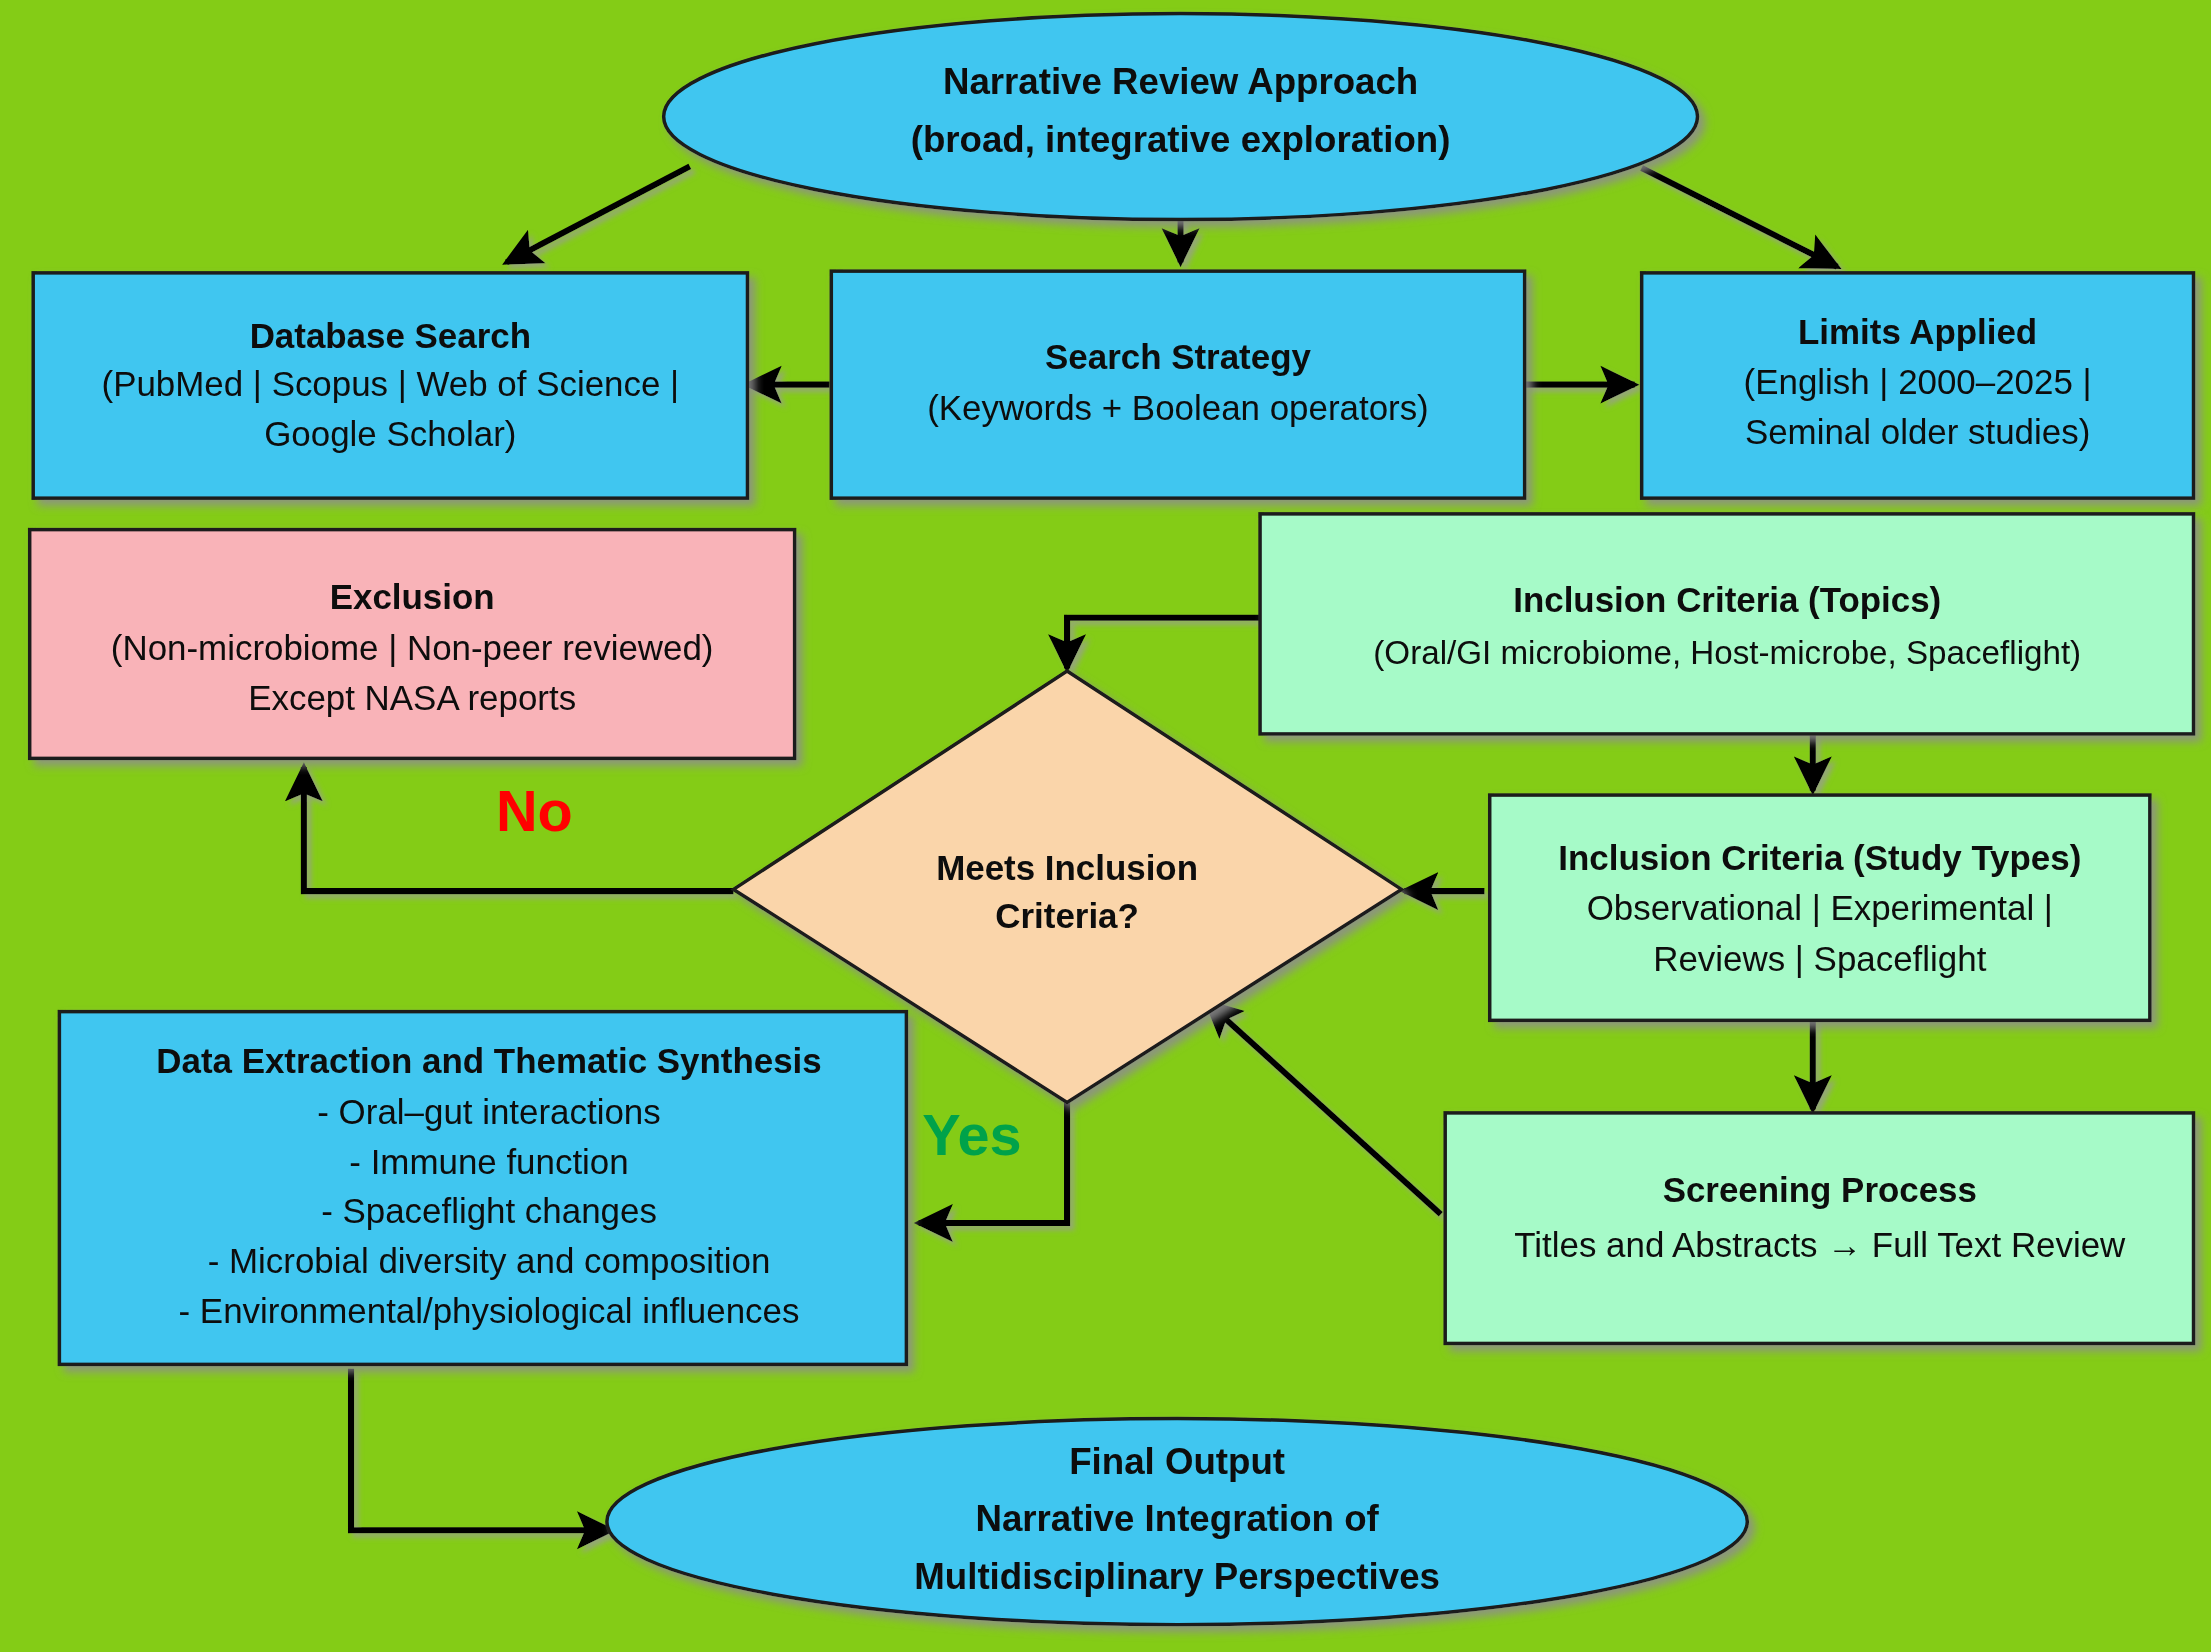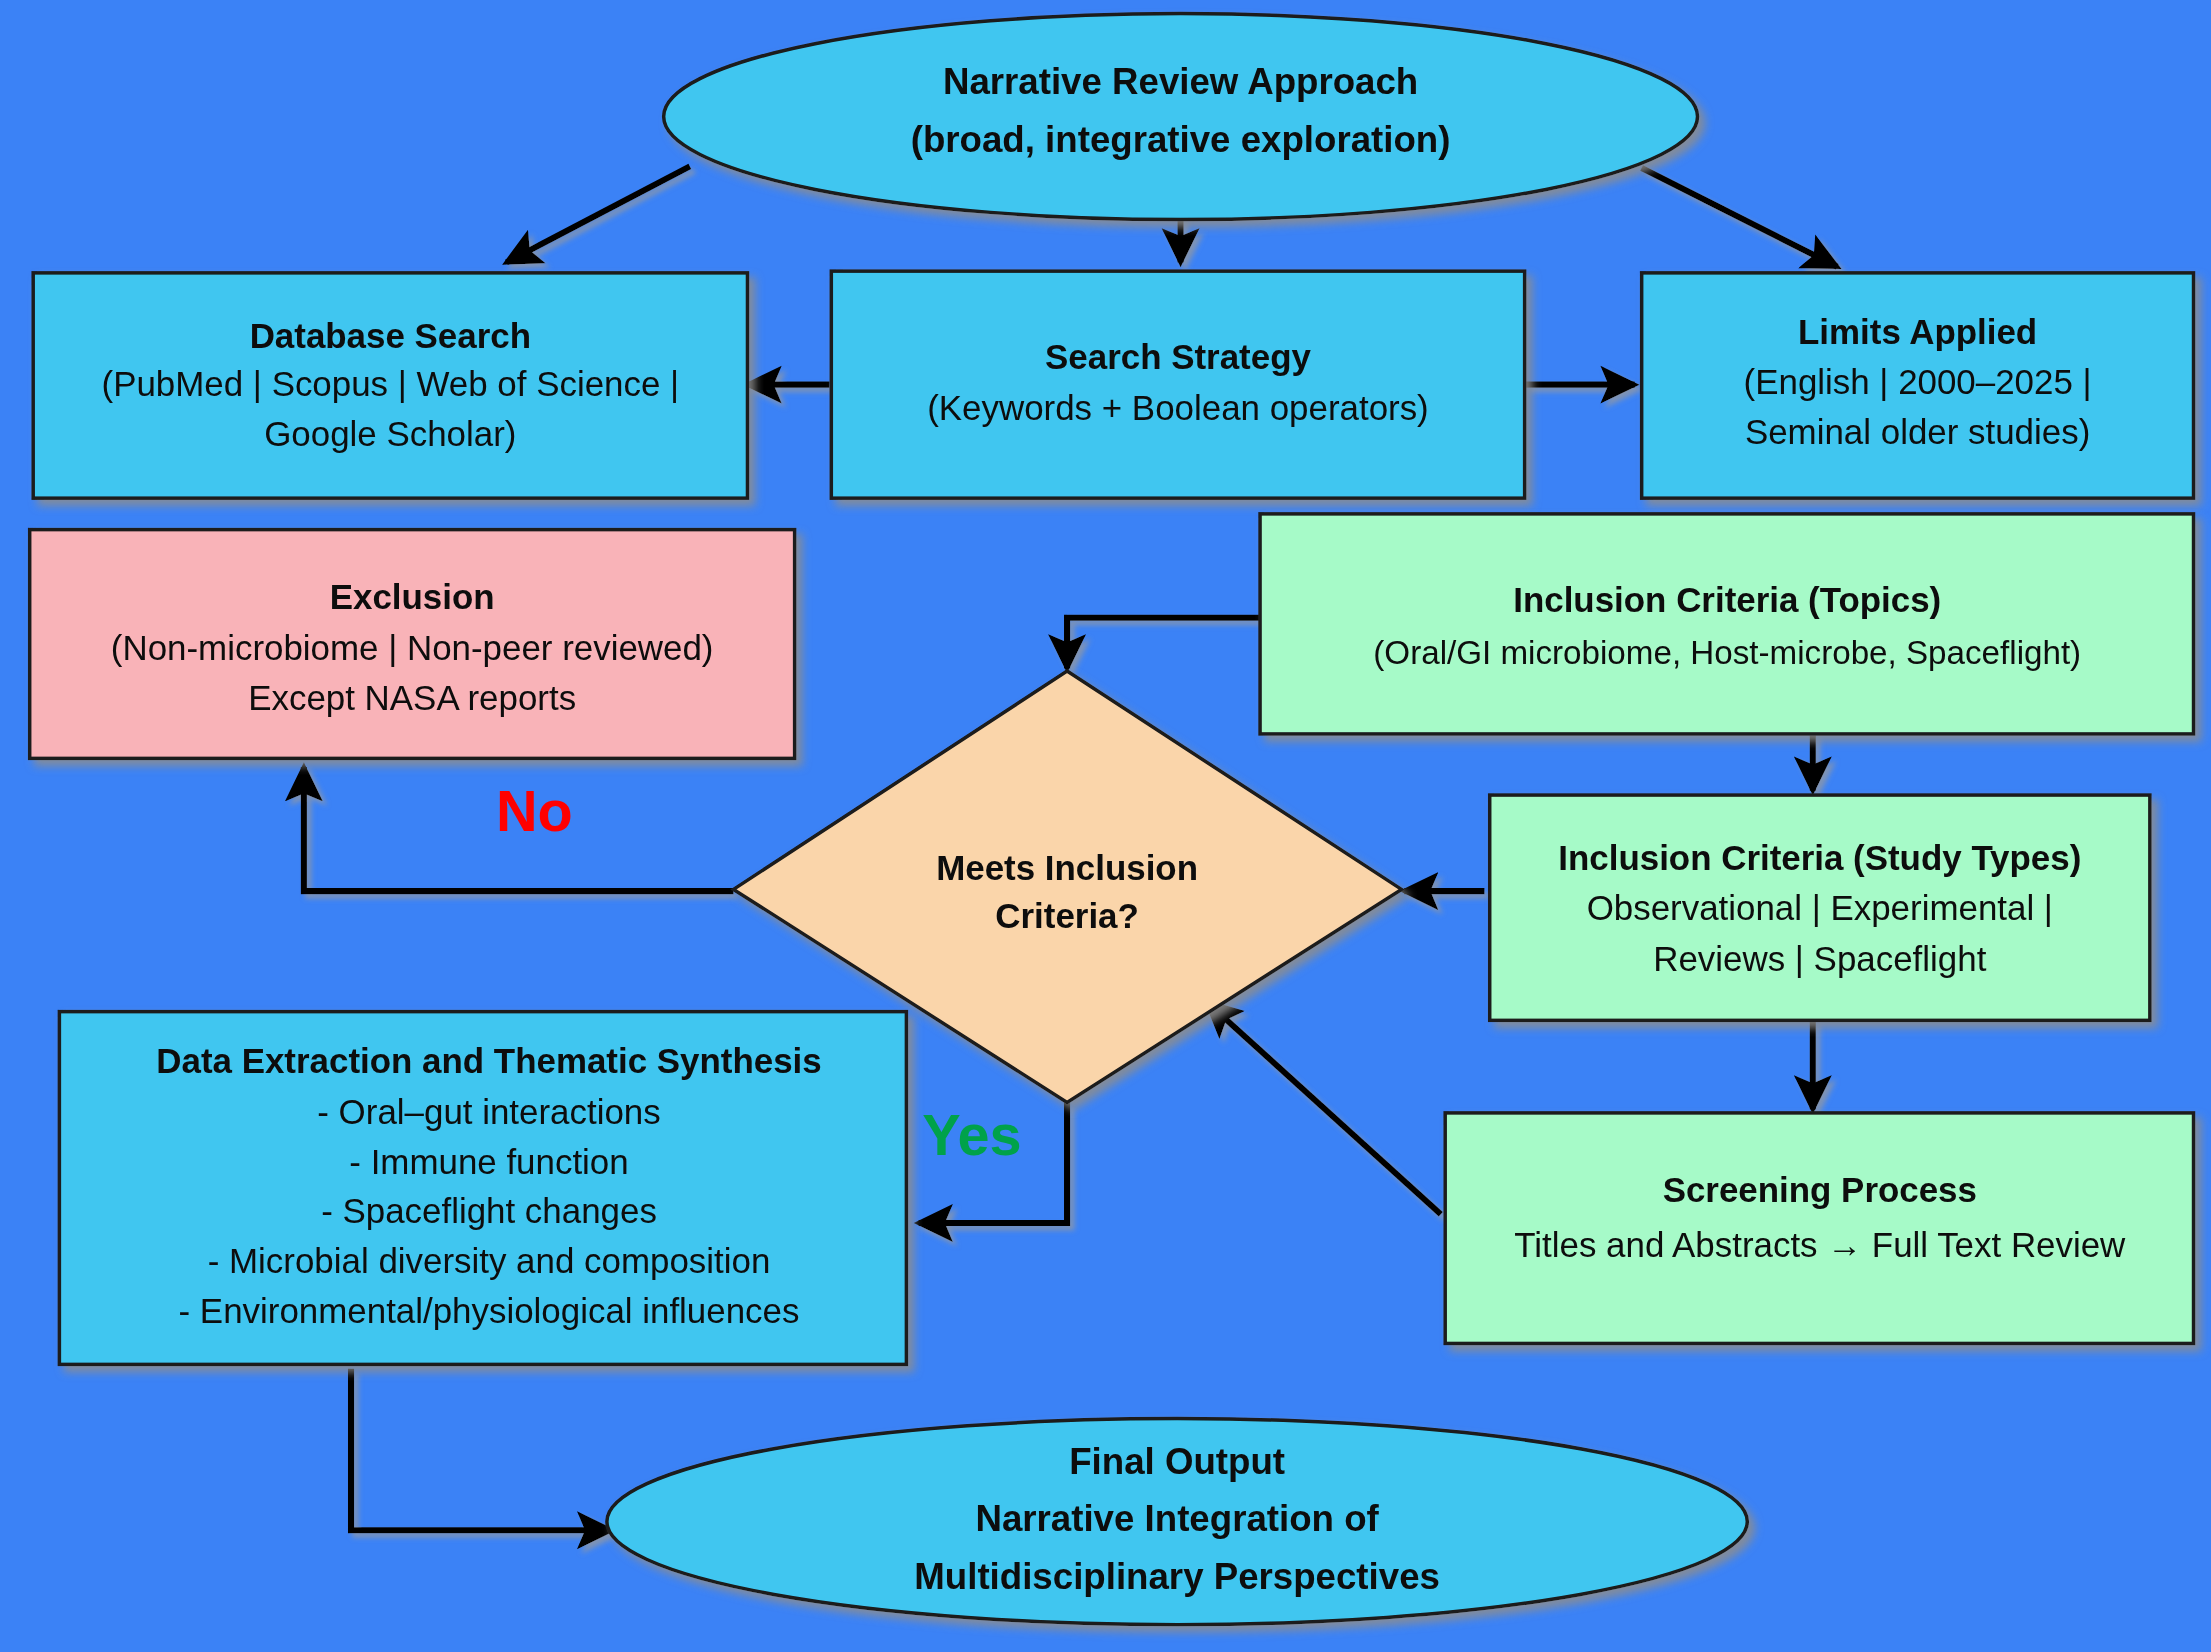--- a/index.html
+++ b/index.html
@@ -10,21 +10,21 @@
   body {
     width: 2211px;
     height: 1653px;
     font-family: "Liberation Sans", sans-serif;
     overflow: hidden;
   }
   #flow-root {
     position: relative;
     width: 2211px;
     height: 1653px;
-    background: #3b82f6;
+    background: #84cc16;
   }
   svg#flow-svg {
     position: absolute;
     top: 0; left: 0;
     width: 2211px;
     height: 1653px;
     display: block;
   }
   .node-text {
     font-family: "Liberation Sans", sans-serif;

